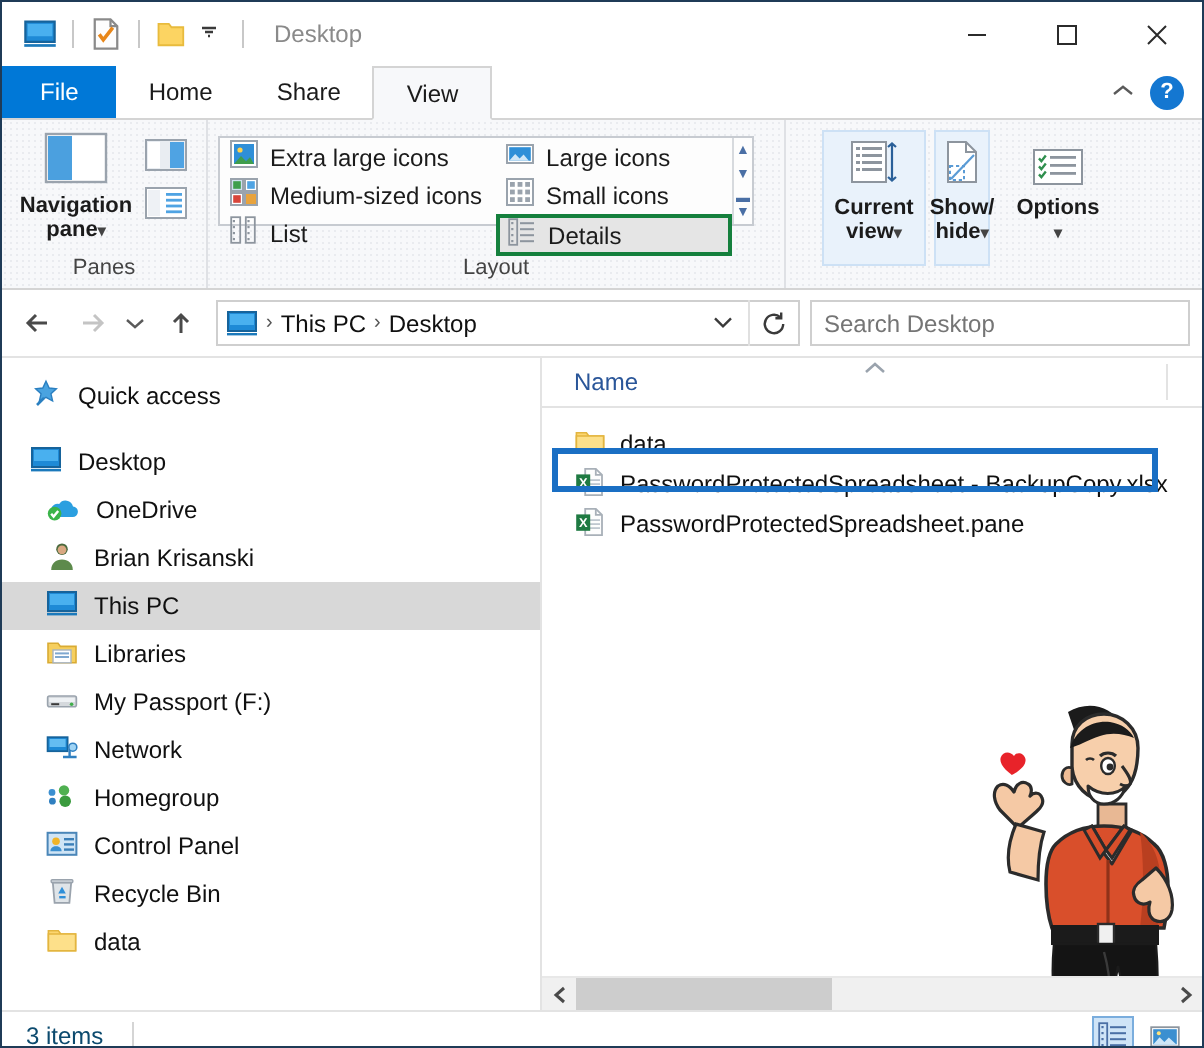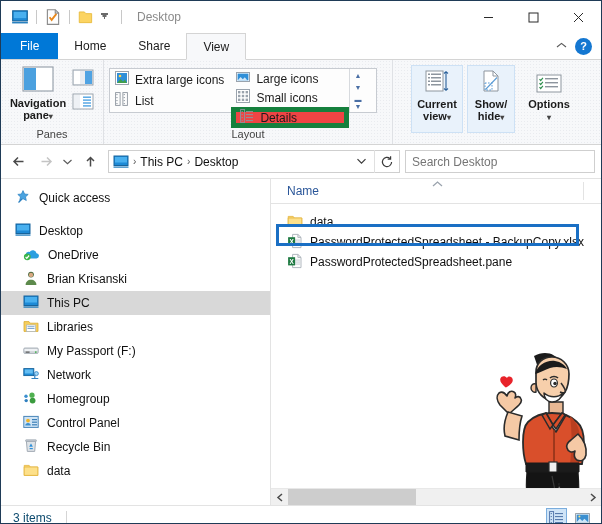--- a/index.html
+++ b/index.html
@@ -154,22 +154,22 @@
     display: flex; align-items: center;
     height: 21px;
     padding: 0 6px 0 4px;
     font-size: 12px;
     white-space: nowrap;
     box-sizing: border-box;
     border: 1px solid transparent;
     cursor: default;
   }
   .gal-item.sel {
-    background: #ef4444;
-    border: 5px solid #15803d;
+    background: #e5e5e5;
+    border: 2px solid #15803d;
   }
   .gal-item .gi-lbl { margin-left: 6px; }
   .gal-scroll {
     width: 15px;
     border-left: 1px solid #d7dade;
     display: flex; flex-direction: column; align-items: center; justify-content: space-around;
     background: #fdfdfd;
   }
   .gal-scroll div { font-size: 7px; color: #4a6fa5; line-height: 1; }
 
@@ -474,20 +474,34 @@
               <div class="gal-item">
                 <span>
                   <svg width="14" height="14" viewBox="0 0 14 14">
                     <rect x="0.5" y="0.5" width="13" height="13" fill="#fff" stroke="#9aa3ad"></rect>
                     <rect x="2" y="2" width="10" height="10" fill="#2f8fd8"></rect>
                     <circle cx="5" cy="5" r="1.3" fill="#ffd24d"></circle>
                     <path d="M2 12l3.5-4 2.5 2.6L10 8.6l2 3.4z" fill="#3f9e4d"></path>
                   </svg>
                 </span>
                 <span class="gi-lbl">Extra large icons</span>
+              </div>
+              <div class="gal-item">
+                <span>
+                  <svg width="14" height="14" viewBox="0 0 14 14">
+                    <rect x="0.5" y="0.5" width="6" height="6" fill="#cfe0ef" stroke="#9aa3ad"></rect>
+                    <rect x="7.5" y="0.5" width="6" height="6" fill="#fff" stroke="#9aa3ad"></rect>
+                    <rect x="0.5" y="7.5" width="6" height="6" fill="#fff" stroke="#9aa3ad"></rect>
+                    <rect x="7.5" y="7.5" width="6" height="6" fill="#e8a33d" stroke="#9aa3ad"></rect>
+                    <rect x="1.6" y="1.6" width="3.8" height="3.8" fill="#3f9e4d"></rect>
+                    <rect x="8.6" y="1.6" width="3.8" height="3.8" fill="#4fa3e3"></rect>
+                    <rect x="1.6" y="8.6" width="3.8" height="3.8" fill="#d8453a"></rect>
+                  </svg>
+                </span>
+                <span class="gi-lbl">Medium-sized icons</span>
               </div>
               <div class="gal-item">
                 <span>
                   <svg width="14" height="14" viewBox="0 0 14 14">
                     <g fill="none" stroke="#8d959e" stroke-width="0.9">
                       <rect x="0.6" y="0.6" width="4.5" height="12.8"></rect>
                       <rect x="7.9" y="0.6" width="4.5" height="12.8"></rect>
                     </g>
                     <g fill="#8d959e">
                         <rect x="1.4" y="2" width="1.1" height="1.1"></rect>
@@ -579,21 +593,21 @@
             <rect x="6" y="15" width="2" height="1.5"></rect>
                 <rect x="9" y="15" width="10" height="1.5"></rect>
               </g>
             <path d="M24 3v18M22 4.5l2-1.8 2 1.8M22 19.5l2 1.8 2-1.8" stroke="#2a6099" stroke-width="1.1" fill="none"></path>
           </svg>
           <div class="lbl">
             <span>Current</span><br>
             <span>view</span><span class="caret">▾</span>
           </div>
         </div>
-        <div class="bigbtn sel" style="width:48px;height:68px;margin-left:4px;">
+        <div class="bigbtn sel" style="width:28px;height:68px;margin-left:4px;">
           <svg width="30" height="26" viewBox="0 0 30 26">
             <path d="M8 2h9l5 5v15H8z" fill="#fff" stroke="#8d959e" stroke-width="1"></path>
             <path d="M17 2v5h5" fill="none" stroke="#8d959e" stroke-width="1"></path>
             <path d="M9.5 20.5L21 8.5" stroke="#5a9bd5" stroke-width="1.1" fill="none"></path>
             <rect x="9" y="14" width="7" height="7" fill="none" stroke="#5a9bd5" stroke-width="1" stroke-dasharray="1.6 1.4"></rect>
           </svg>
           <div class="lbl">
             <span>Show/</span><br>
             <span>hide</span><span class="caret">▾</span>
           </div>

